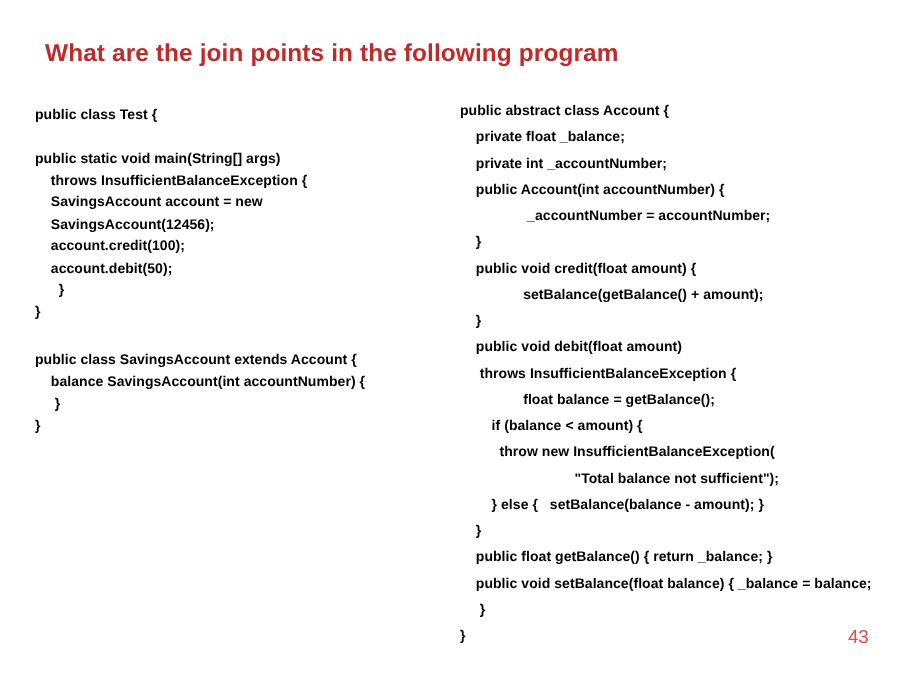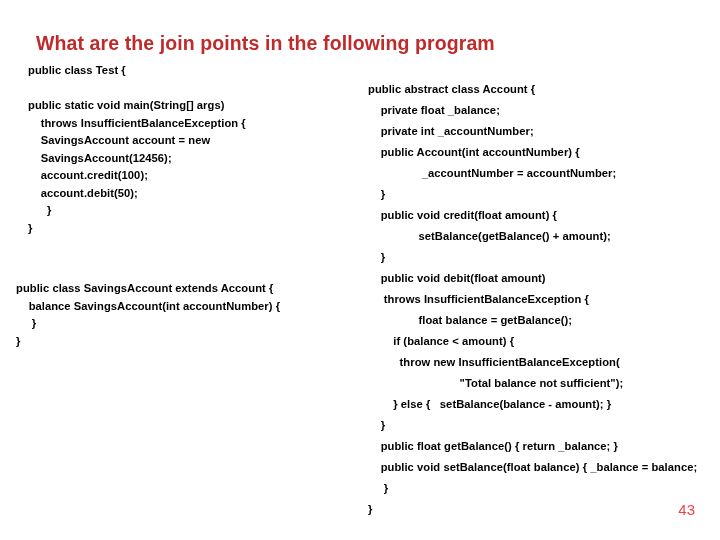--- a/index.html
+++ b/index.html
@@ -37,25 +37,25 @@
     position: absolute;
     font-family: "Liberation Sans", sans-serif;
     font-size: 11.2px;
     font-weight: 600;
     color: #000000;
     white-space: pre;
     letter-spacing: 0.05px;
   }
   #left-col-a {
     left: 28px;
-    top: 62px;
+    top: 84px;
     line-height: 17.5px;
   }
   #left-col-b {
-    left: 16px;
+    left: 28px;
     top: 280px;
     line-height: 17.5px;
   }
   #right-col {
     left: 368px;
     top: 79px;
     line-height: 21px;
     width: 380px;
   }
   .code-line {

